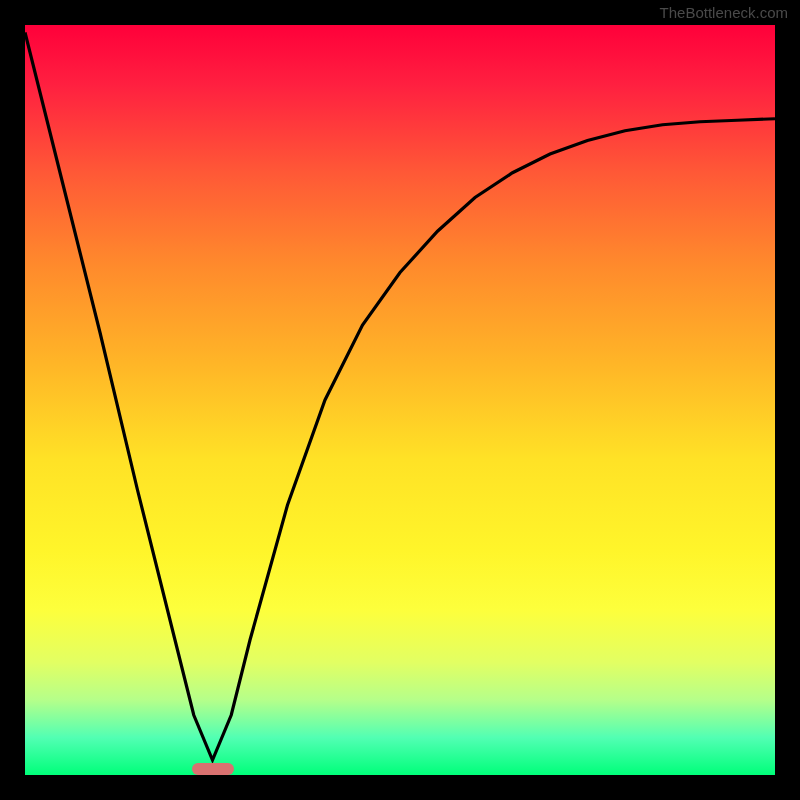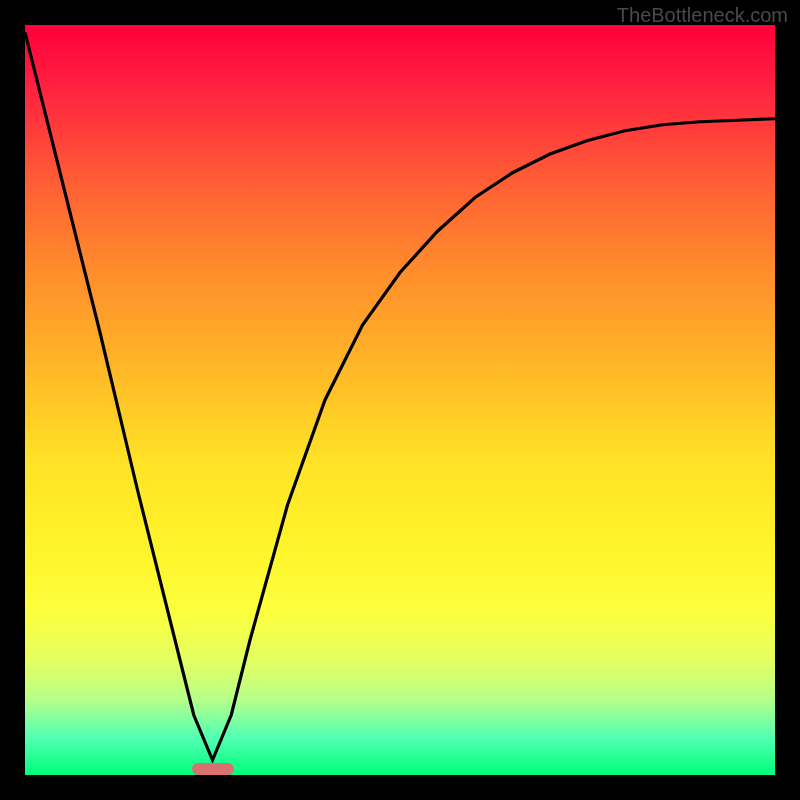--- a/index.html
+++ b/index.html
@@ -9,21 +9,21 @@
     background: #000000;
     position: relative;
     overflow: hidden;
     font-family: Arial, sans-serif;
   }
   .watermark {
     position: absolute;
     top: 4px;
     right: 12px;
     color: #4a4a4a;
-    font-size: 20px;
+    font-size: 15px;
     font-weight: 500;
     z-index: 10;
   }
   .plot-area {
     position: absolute;
     left: 25px;
     top: 25px;
     width: 750px;
     height: 750px;
     overflow: hidden;

